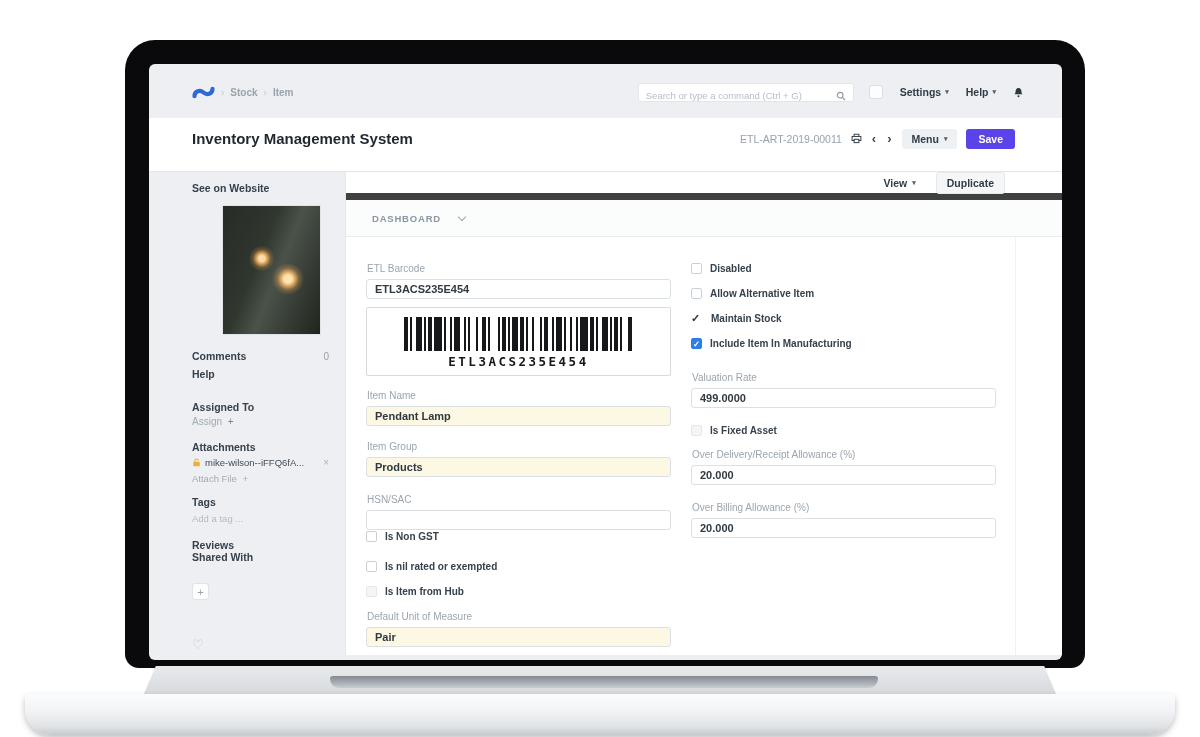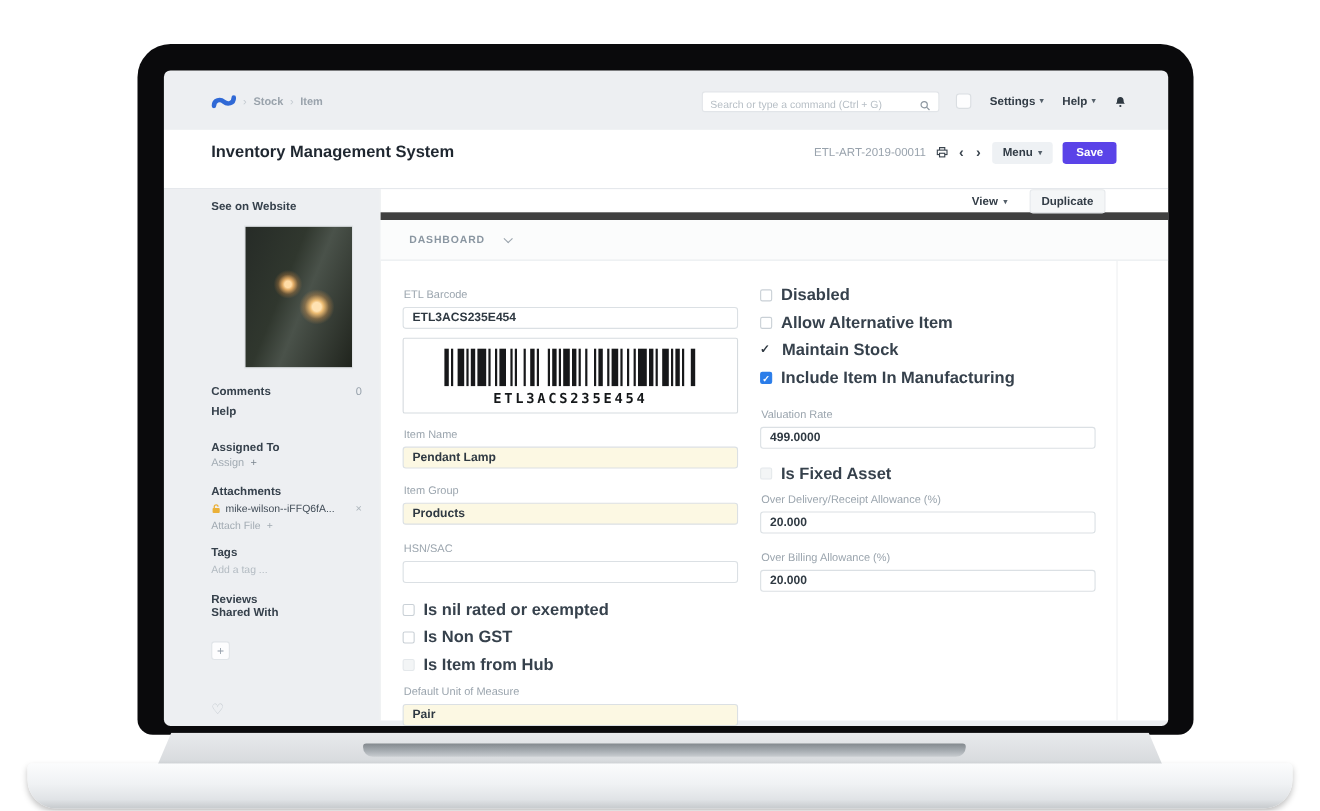--- a/index.html
+++ b/index.html
@@ -109,21 +109,21 @@
     font-size:12.5px; letter-spacing:2.5px; color:#15181a; margin-top:3px; font-weight:700; }
 
   .cb-row { display:flex; align-items:center; gap:8px; height:12px; margin-bottom:13px; }
   .cb { width:11px; height:11px; border:1px solid #c9d0d6; border-radius:2px;
     background:#fff; flex:0 0 11px; }
   .cb.dim { background:#f3f5f6; border-color:#e4e8eb; }
   .cb.blue { background:#2b7de9; border-color:#2b7de9; color:#fff; font-size:8.5px;
     line-height:10px; text-align:center; font-weight:700; }
   .cb.checkonly { border:none; background:transparent; color:#2f3942; font-size:11px;
     font-weight:700; line-height:11px; width:12px; flex-basis:12px; }
-  .cb-label { font-size:15px; font-weight:600; color:#36414c; }
+  .cb-label { font-size:10px; font-weight:600; color:#36414c; }
 </style>
 </head>
 <body>
 
 <div class="stage">
   <div class="bezel">
     <div class="screen">
 
       <div class="navbar">
         <span style="display:flex;">
@@ -331,27 +331,27 @@
               <div class="fld-label mt15">Item Group</div>
               <div class="input cream">
                 <span>Products</span>
               </div>
 
               <div class="fld-label mt17">HSN/SAC</div>
               <div class="input">
                 <span></span>
               </div>
 
+              <div class="cb-row">
+                <span class="cb"></span>
+                <span class="cb-label">Is Non GST</span>
+              </div>
               <div class="cb-row mt18">
                 <span class="cb"></span>
                 <span class="cb-label">Is nil rated or exempted</span>
-              </div>
-              <div class="cb-row">
-                <span class="cb"></span>
-                <span class="cb-label">Is Non GST</span>
               </div>
               <div class="cb-row">
                 <span class="cb dim"></span>
                 <span class="cb-label">Is Item from Hub</span>
               </div>
 
               <div class="fld-label mt14">Default Unit of Measure</div>
               <div class="input cream">
                 <span>Pair</span>
               </div>

